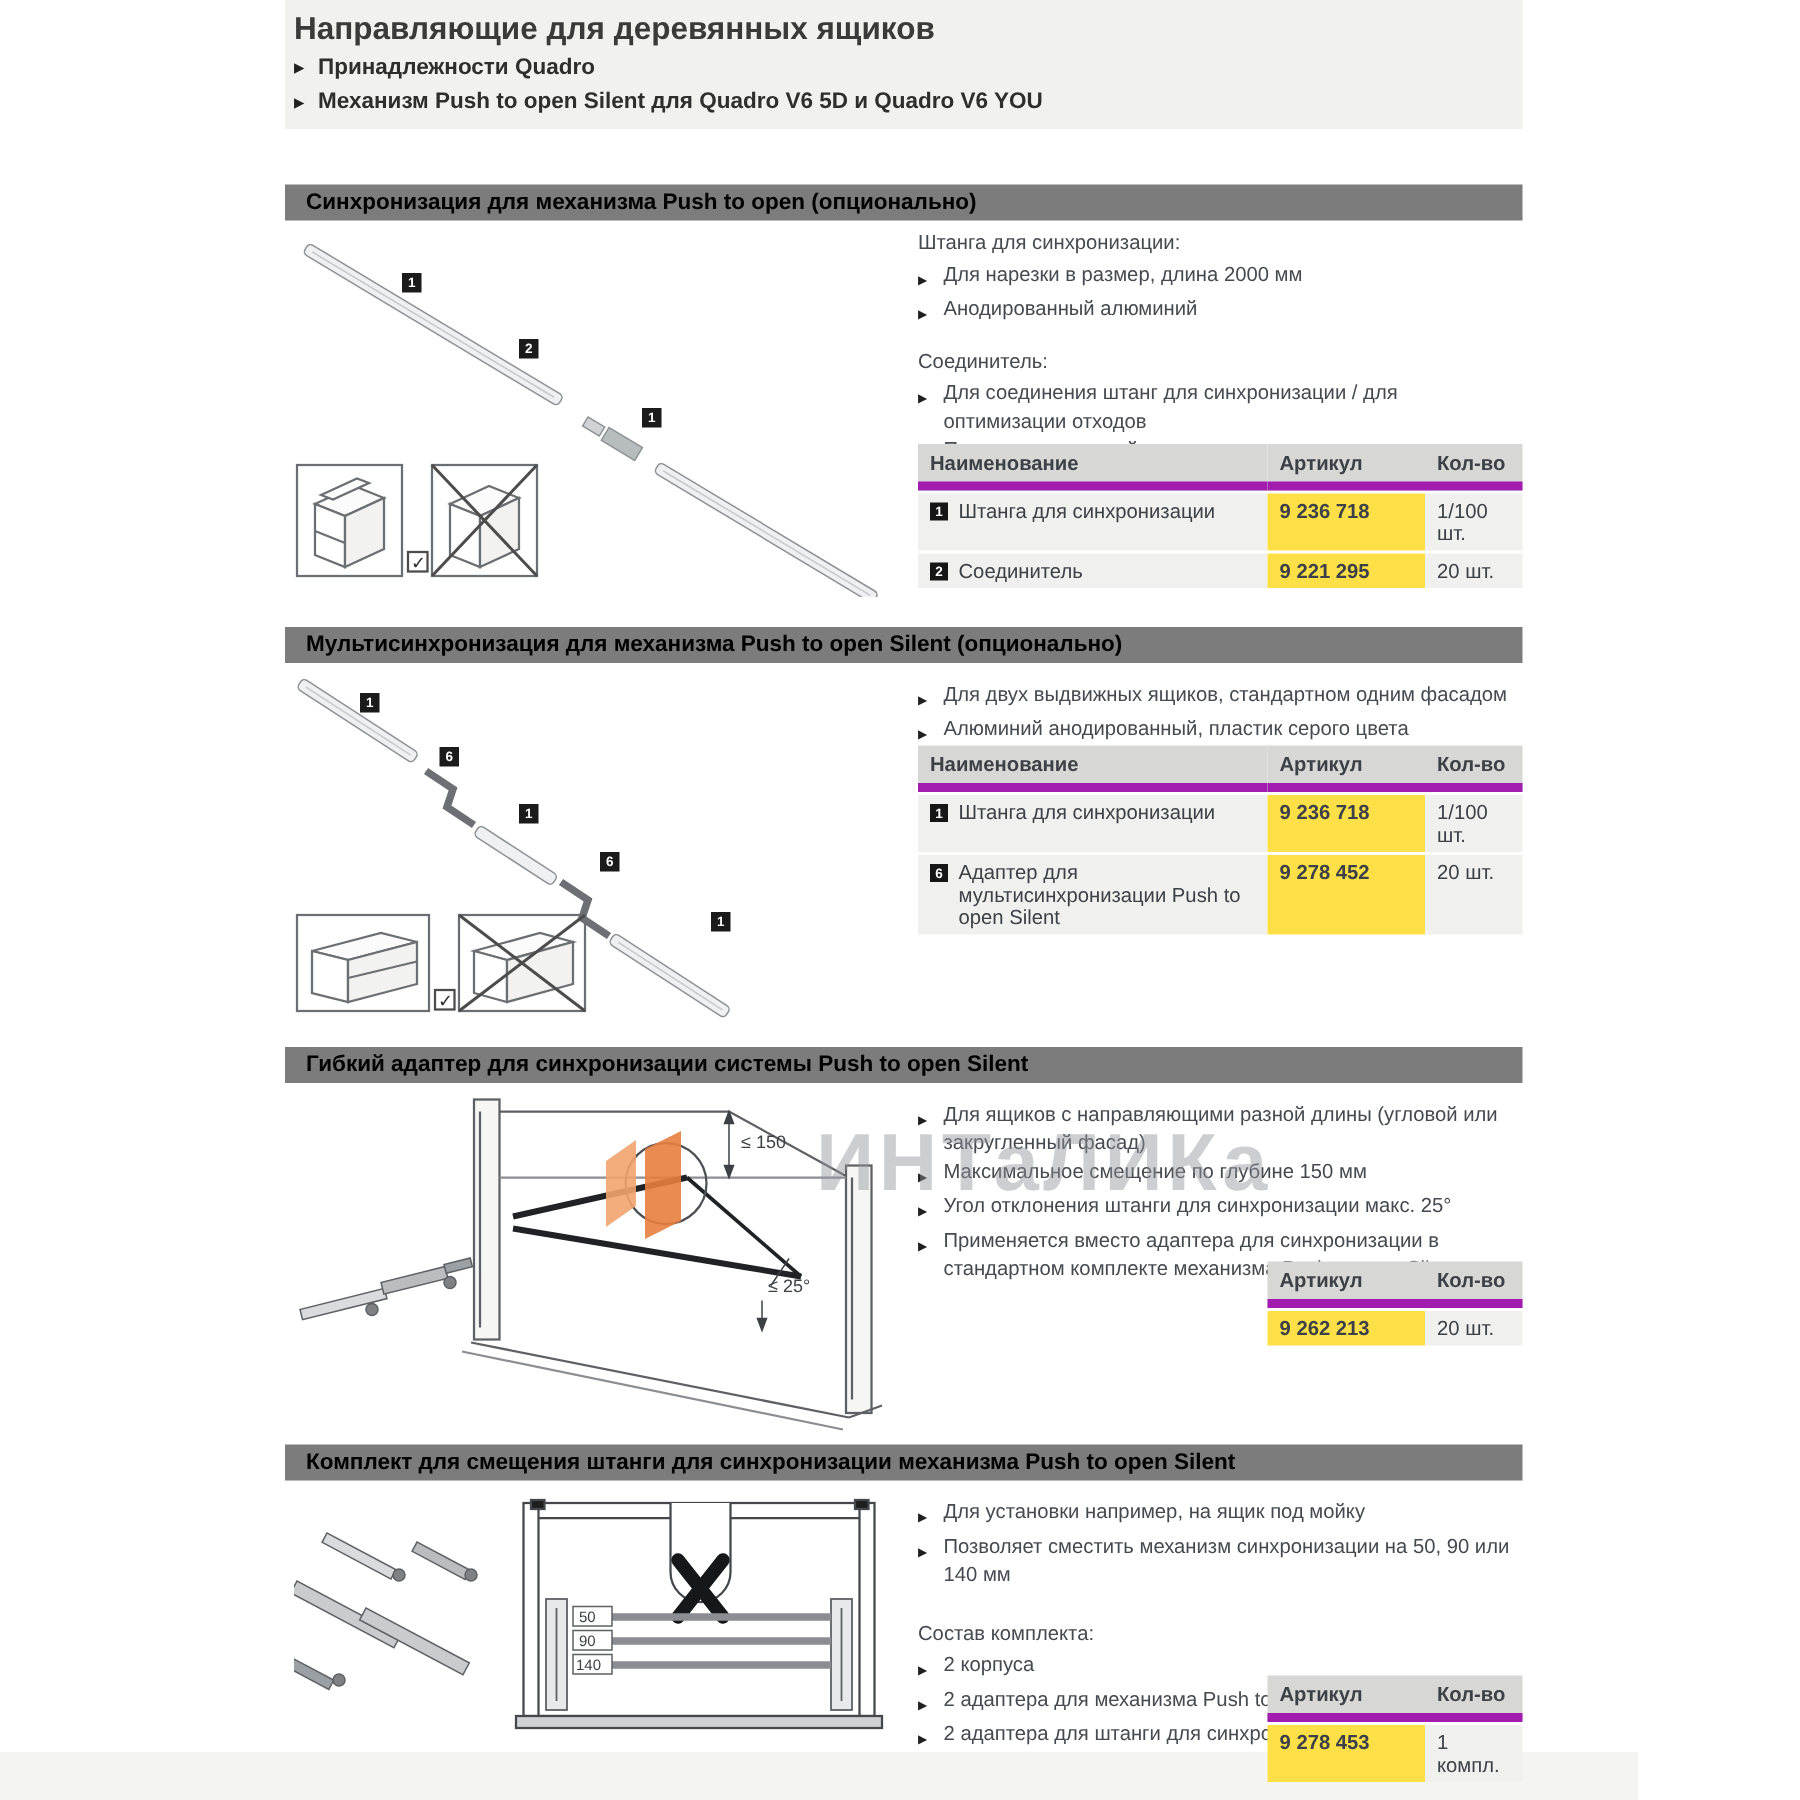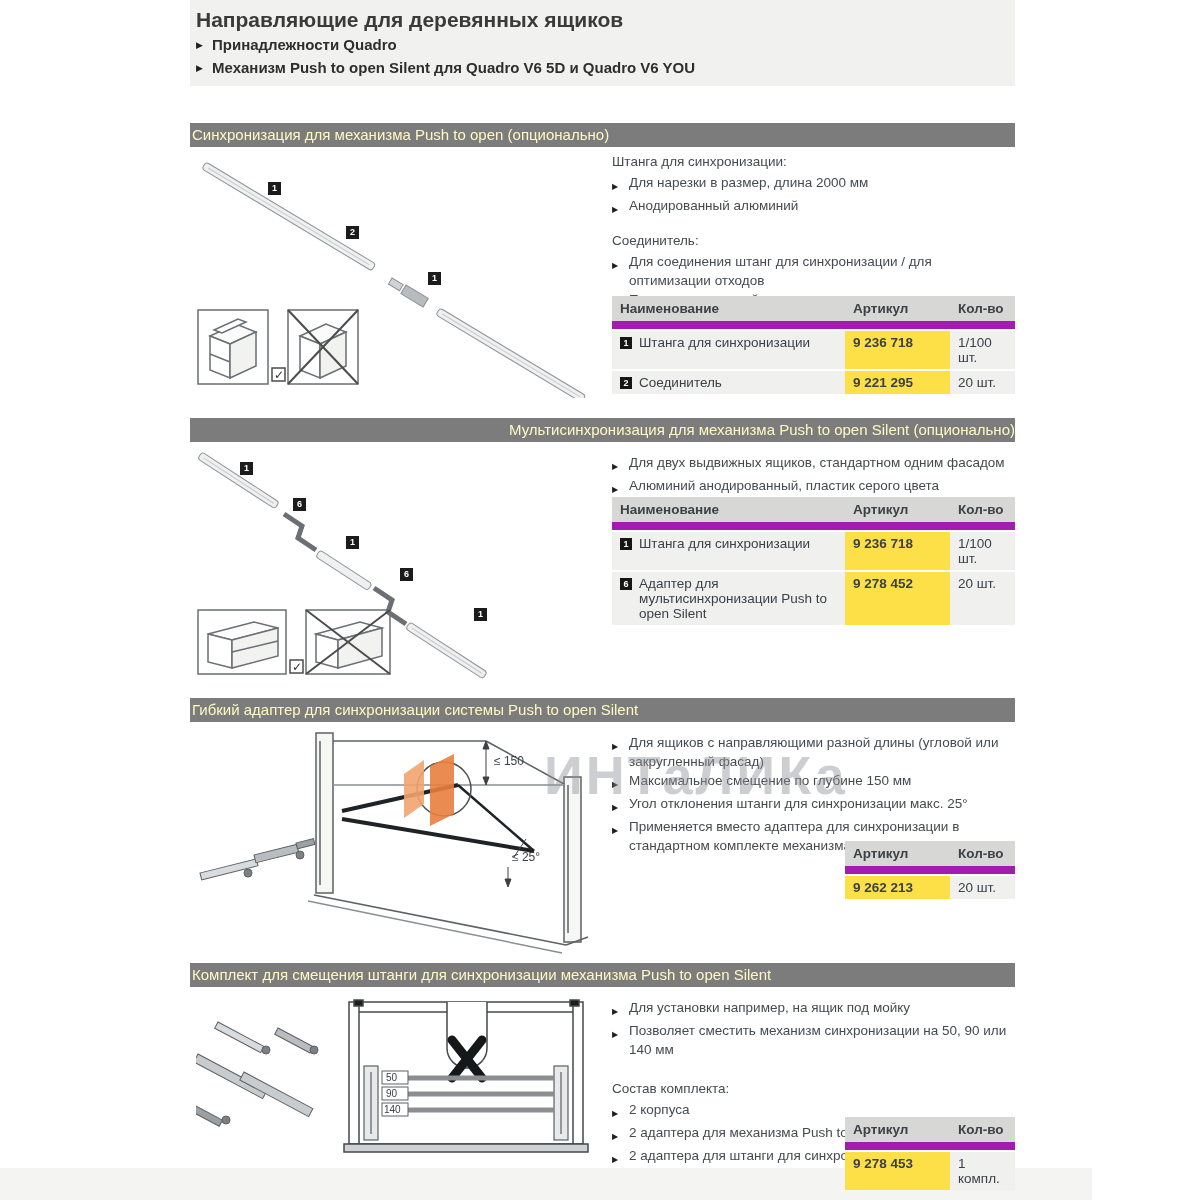--- a/index.html
+++ b/index.html
@@ -3,33 +3,33 @@
 <meta charset="utf-8">
 <style>
   html,body{margin:0;padding:0;background:#ffffff;}
   .page{position:relative;width:1092px;height:1200px;background:#ffffff;overflow:hidden;
         font-family:"Liberation Sans","DejaVu Sans",sans-serif;color:#454a50;}
   .band-top{position:absolute;left:190px;top:0;width:825px;height:86px;background:#f1f1ef;}
   .band-bottom{position:absolute;left:0;top:1168px;width:1200px;height:32px;background:#f4f4f2;}
   .doc-title{position:absolute;left:196px;top:8px;font-size:21px;font-weight:bold;color:#3a3a3a;}
   .doc-sub{position:absolute;left:196px;width:700px;display:flex;font-size:15px;font-weight:bold;color:#2e2e2e;}
   .doc-sub .bmark{width:16px;flex:none;font-size:9px;padding-top:4px;color:#1f1f1f;}
-  .section-bar{position:absolute;left:190px;width:825px;height:24px;background:#7c7c7c;color:#fef9c3;
-               font-weight:normal;font-size:15px;line-height:24px;padding-left:2px;box-sizing:border-box;z-index:4;}
+  .section-bar{position:absolute;left:190px;width:825px;height:24px;background:#7c7c7c;color:#000000;
+               font-weight:bold;font-size:15px;line-height:24px;padding-left:14px;box-sizing:border-box;z-index:4;}
   .rcol{position:absolute;left:612px;width:403px;z-index:1;}
   .rcol.wide{width:412px;}
   .grp-title{font-size:13.5px;color:#454a50;margin:0 0 4px 0;}
   .blist{margin:0 0 0 0;padding:0;list-style:none;}
   .bitem{display:flex;font-size:13.5px;color:#454a50;line-height:19px;}
   .bmark{width:17px;flex:none;font-size:8px;padding-top:4px;color:#1f1f1f;}
   .gap{height:14px;}
   .tblwrap{position:absolute;z-index:4;}
   table.tbl{border-collapse:separate;border-spacing:0 2px;table-layout:fixed;}
   .tbl th{background:#d7d7d5;text-align:left;font-size:13.5px;color:#3c4147;padding:5px 8px;
-          font-weight:bold;border-bottom:8px solid #a21caf;}
+          font-weight:bold;border-bottom:6px solid #a21caf;}
   .tbl td{font-size:13.5px;color:#3c4147;padding:4px 8px;background:#f0f0ee;vertical-align:top;}
   .tbl td.art{background:#fde047;font-weight:bold;}
   .namecell{display:flex;align-items:flex-start;}
   .badge{display:inline-block;flex:none;width:12px;height:12px;background:#161616;color:#ffffff;
          font-size:9px;font-weight:bold;line-height:12px;text-align:center;margin:2px 7px 0 0;}
   .drawing{position:absolute;z-index:2;}
   .dbadge{position:absolute;width:13px;height:13px;background:#1b1b1b;color:#fff;font-size:9px;
           font-weight:bold;line-height:13px;text-align:center;z-index:3;}
   .watermark{position:absolute;left:396px;top:752px;width:560px;height:92px;z-index:3;pointer-events:none;}
   .wm-text{position:absolute;left:148px;top:-8px;font-size:54px;font-weight:bold;color:#8f959a;
@@ -159,21 +159,21 @@
                 <span>Соединитель</span>
               </span>
             </td>
         <td class="art">9 221 295</td>
         <td>20 шт.</td>
       </tr>
     </tbody>
       </table>
   </div>
 
-  <div class="section-bar" style="top:418px;text-align:right;">Мультисинхронизация для механизма Push to open Silent (опционально)</div>
+  <div class="section-bar" style="top:418px;">Мультисинхронизация для механизма Push to open Silent (опционально)</div>
 
   <div class="drawing" style="left:196px;top:450px;width:340px;height:240px;">
     <svg width="340" height="240" viewBox="0 0 340 240">
       <g fill="#eef0f1" stroke="#8d9296" stroke-width="1">
         <g transform="translate(6,2) rotate(33)">
             <rect width="92" height="8" rx="3"></rect>
             <line x1="5" y1="4" x2="88" y2="4" stroke="#c6cacc"></line>
           </g>
         <polyline points="88,64 106,76 102,88 120,100" fill="none" stroke="#6c7075" stroke-width="5"></polyline>
         <g transform="translate(124,100) rotate(33)">

